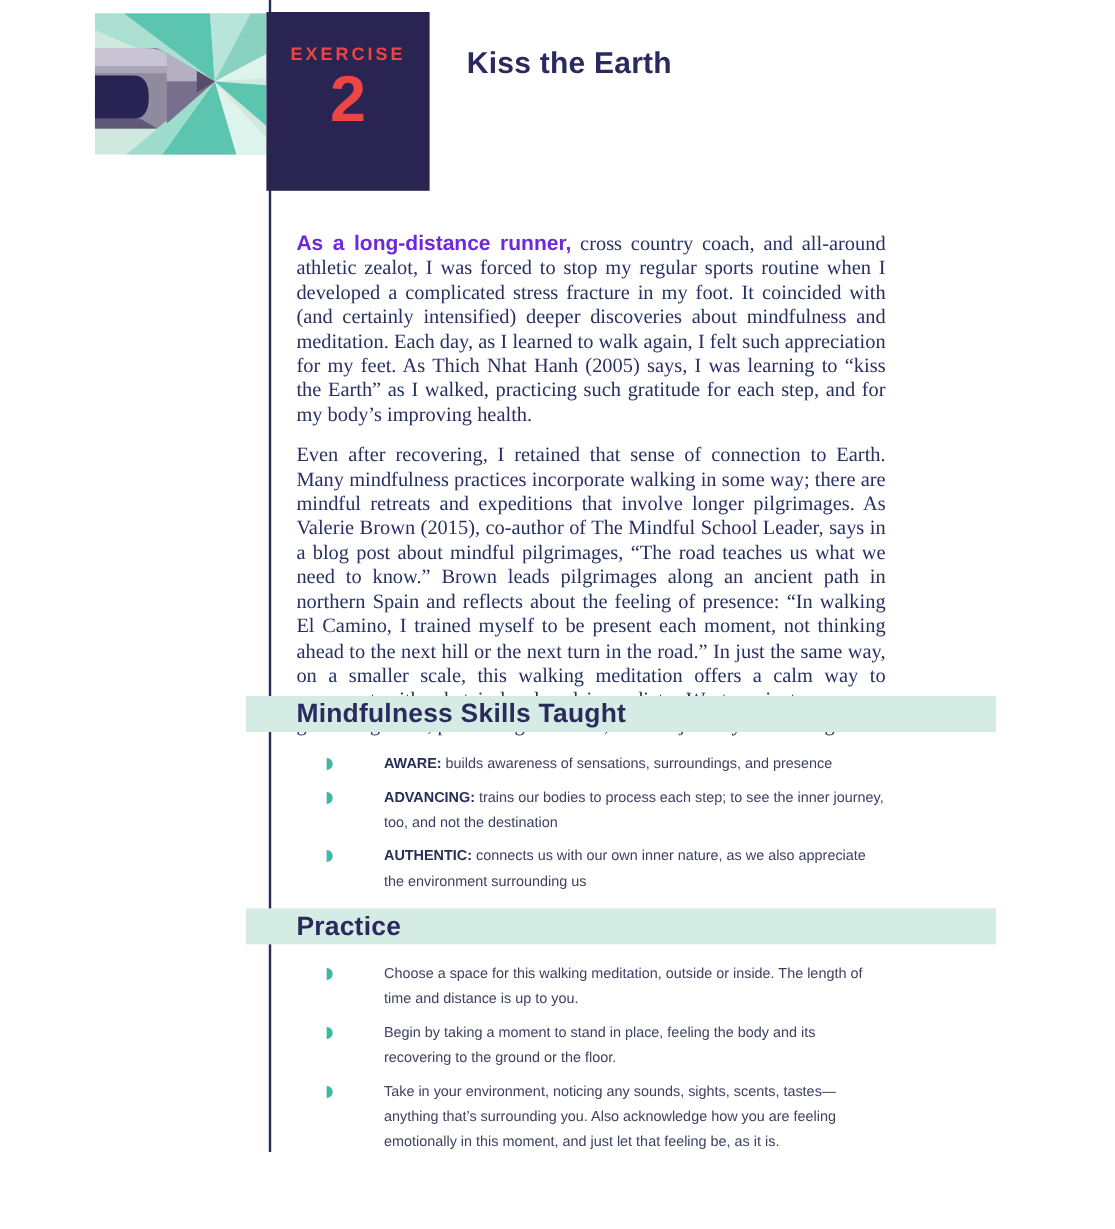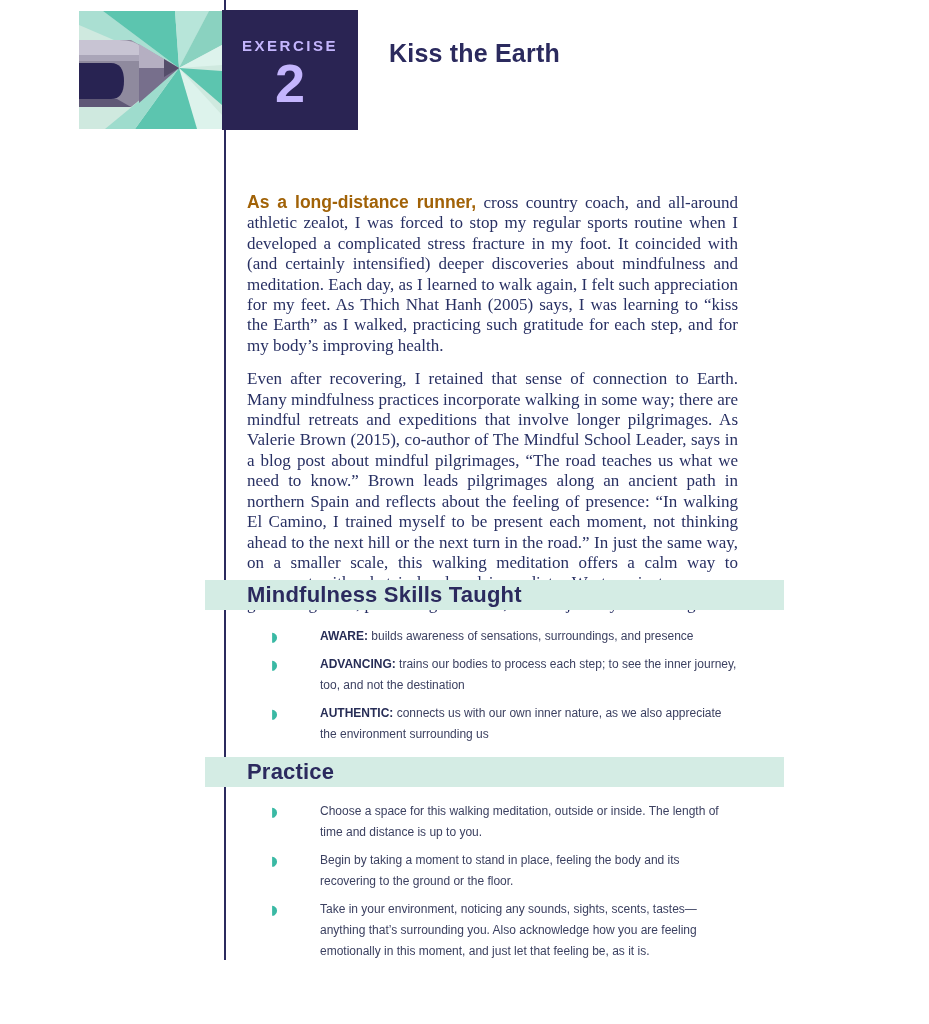--- a/index.html
+++ b/index.html
@@ -10,45 +10,45 @@
   }
   
   .vrule { position:absolute; left:224px; top:0; width:2px; height:960px; background:#2b2a5e; }
 
   
   .art { position:absolute; left:79px; top:11px; width:143px; height:118px; }
   .art svg { display:block; width:100%; height:100%; }
 
   
   .exbox {
-    position:absolute; left:222px; top:10px; width:136px; height:120px;
-    background:#2a2453; color:#c4b5fd; text-align:center;
+    position:absolute; left:222px; top:10px; width:136px; height:149px;
+    background:#2a2453; color:#ef4444; text-align:center;
   }
   .exbox .exlabel { margin-top:27px; font-weight:bold; font-size:15px; letter-spacing:2.5px; }
   .exbox .exnum { margin-top:1px; font-weight:bold; font-size:54px; line-height:56px; }
 
   
   .title {
     position:absolute; left:389px; top:33px; width:480px;
     color:#2b2a5e; font-weight:bold; font-size:25px; line-height:40px; letter-spacing:0.2px;
   }
 
   
   .intro { position:absolute; left:247px; top:192px; width:491px; }
   .intro p {
     font-family:"Liberation Serif","DejaVu Serif",serif;
     font-size:17px; line-height:20.4px; color:#283063;
     text-align:justify; hyphens:auto; -webkit-hyphens:auto; margin-bottom:13px;
   }
-  .intro .lead { font-family:"Liberation Sans","DejaVu Sans",sans-serif; font-weight:bold; font-size:17.5px; color:#a16207; }
+  .intro .lead { font-family:"Liberation Sans","DejaVu Sans",sans-serif; font-weight:bold; font-size:17.5px; color:#6d28d9; }
   .intro .ital { }
 
   
   .secbar {
-    position:absolute; left:205px; width:579px; height:30px; background:#d4ece4;
+    position:absolute; left:205px; width:625px; height:30px; background:#d4ece4;
   }
   .secbar .sechead {
     padding-left:42px; line-height:30px; font-weight:bold; font-size:22px;
     color:#2b2a5e; letter-spacing:0.2px;
   }
   #bar-skills { top:580px; }
   #bar-practice { top:757px; }
 
   
   .blist { position:absolute; left:271px; width:467px; list-style:none; }

